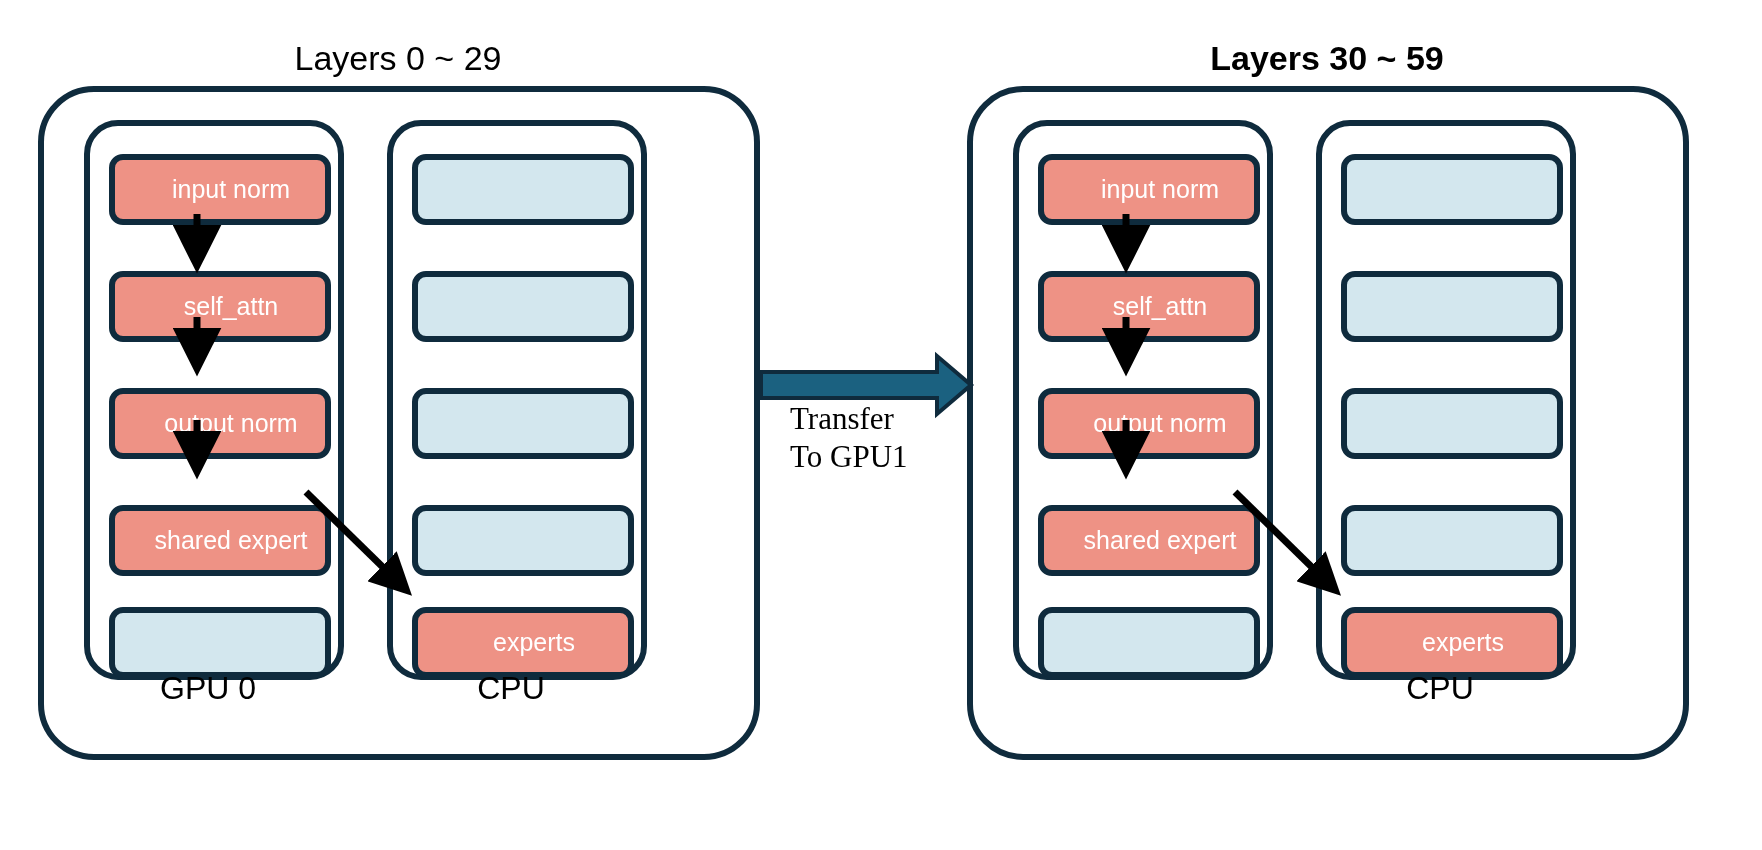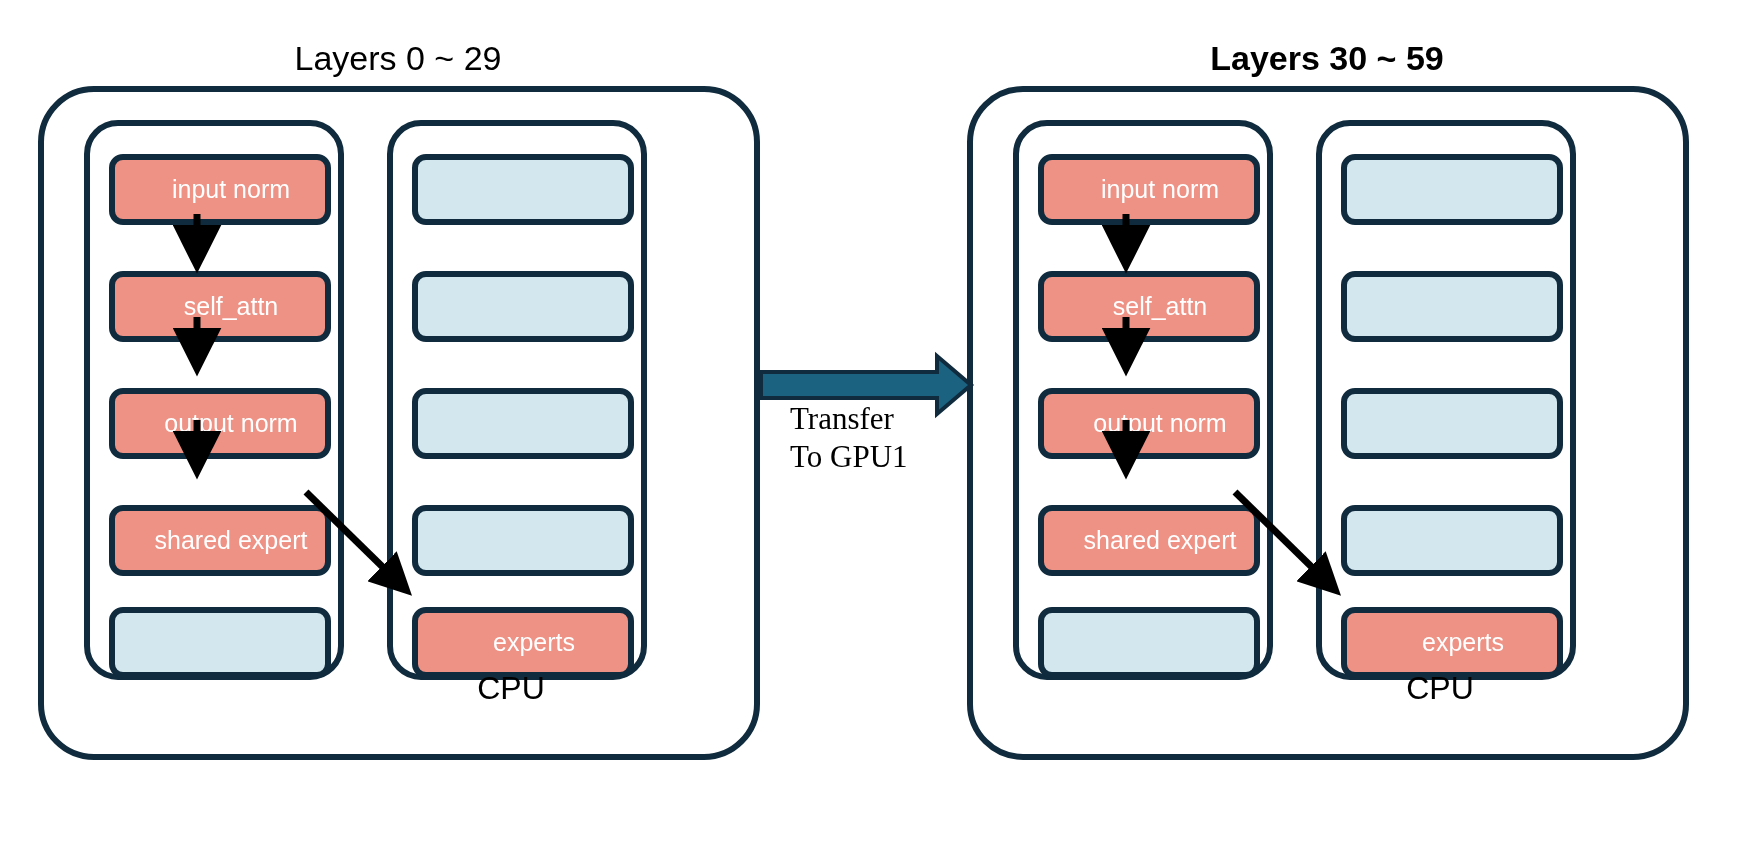--- a/index.html
+++ b/index.html
@@ -125,20 +125,21 @@
       <div class="block inactive" style="left:19px; top:145px; width:222px; height:71px;"></div>
 
       <div class="block inactive" style="left:19px; top:262px; width:222px; height:71px;"></div>
 
       <div class="block inactive" style="left:19px; top:379px; width:222px; height:71px;"></div>
 
       <div class="block active" style="left:19px; top:481px; width:222px; height:71px;">experts</div>
     </div>
   </div>
 
+  <div class="device-label" style="left:78px; top:670px; width:260px;">GPU 0</div>
 
   <div class="device-label" style="left:381px; top:670px; width:260px;">CPU</div>
 
   <div class="panel-title" style="left:967px; top:38px; width:720px;font-weight:bold;">Layers 30 ~ 59</div>
 
   <div class="device" style="left:967px; top:86px; width:722px; height:674px;">
 
     <div class="column" style="left:40px; top:28px; width:260px; height:560px;">
 
       <div class="block active" style="left:19px; top:28px; width:222px; height:71px;">input norm</div>

